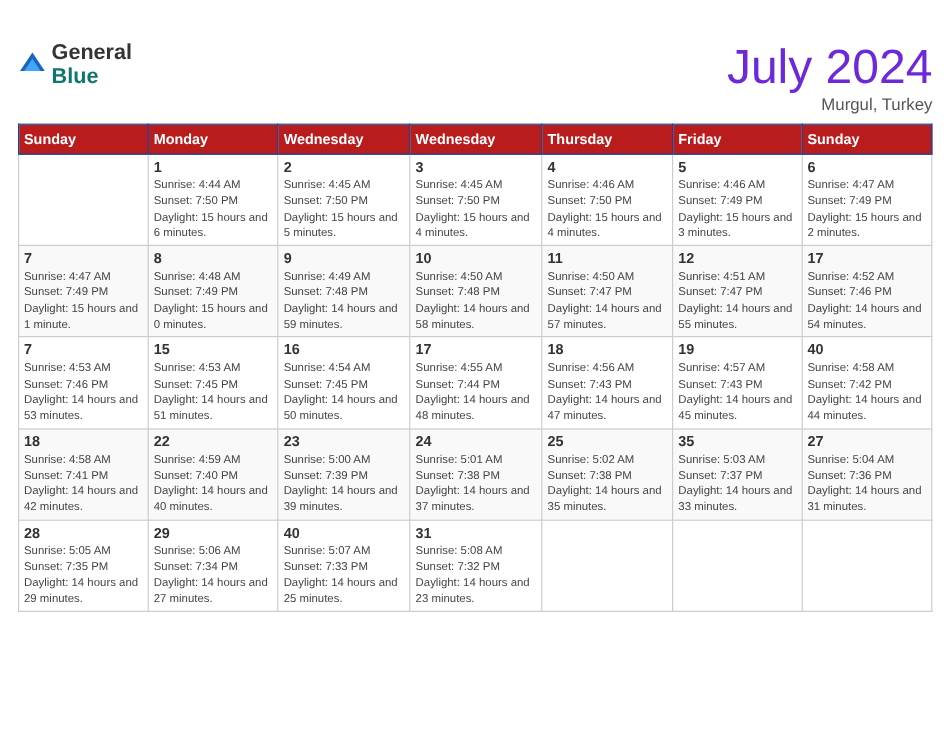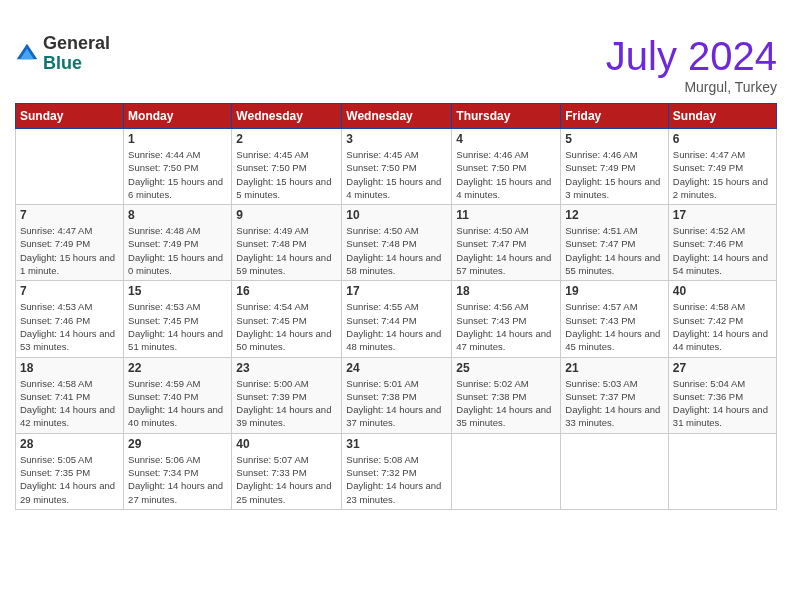--- a/index.html
+++ b/index.html
@@ -227,21 +227,21 @@
           </td>
           <td>
             <span class="day-number">24</span>
             <div class="day-info">Sunrise: 5:01 AM<br>Sunset: 7:38 PM<br>Daylight: 14 hours and 37 minutes.</div>
           </td>
           <td>
             <span class="day-number">25</span>
             <div class="day-info">Sunrise: 5:02 AM<br>Sunset: 7:38 PM<br>Daylight: 14 hours and 35 minutes.</div>
           </td>
           <td>
-            <span class="day-number">21</span>
+            <span class="day-number">35</span>
             <div class="day-info">Sunrise: 5:03 AM<br>Sunset: 7:37 PM<br>Daylight: 14 hours and 33 minutes.</div>
           </td>
           <td>
             <span class="day-number">27</span>
             <div class="day-info">Sunrise: 5:04 AM<br>Sunset: 7:36 PM<br>Daylight: 14 hours and 31 minutes.</div>
           </td>
         </tr>
         <tr>
           <td>
             <span class="day-number">28</span>

